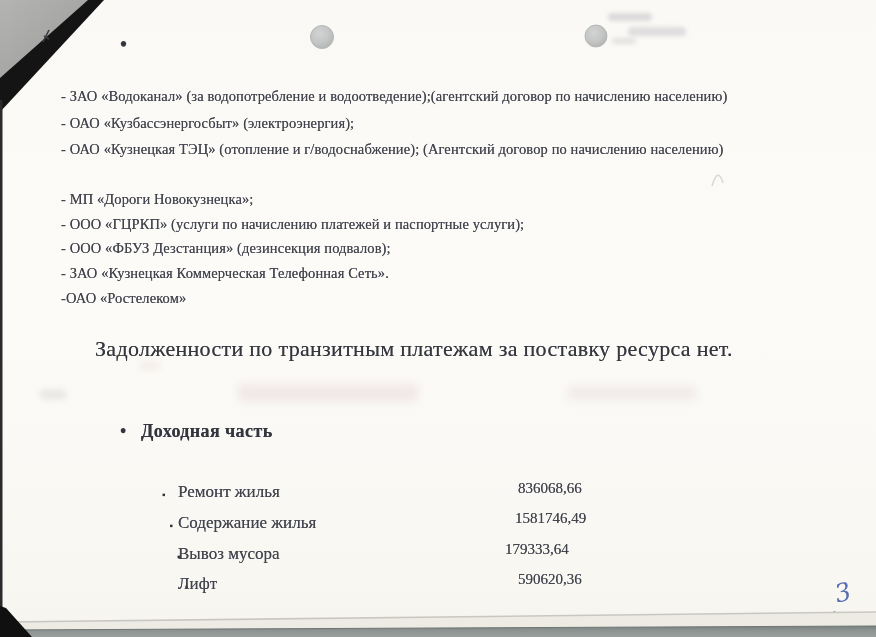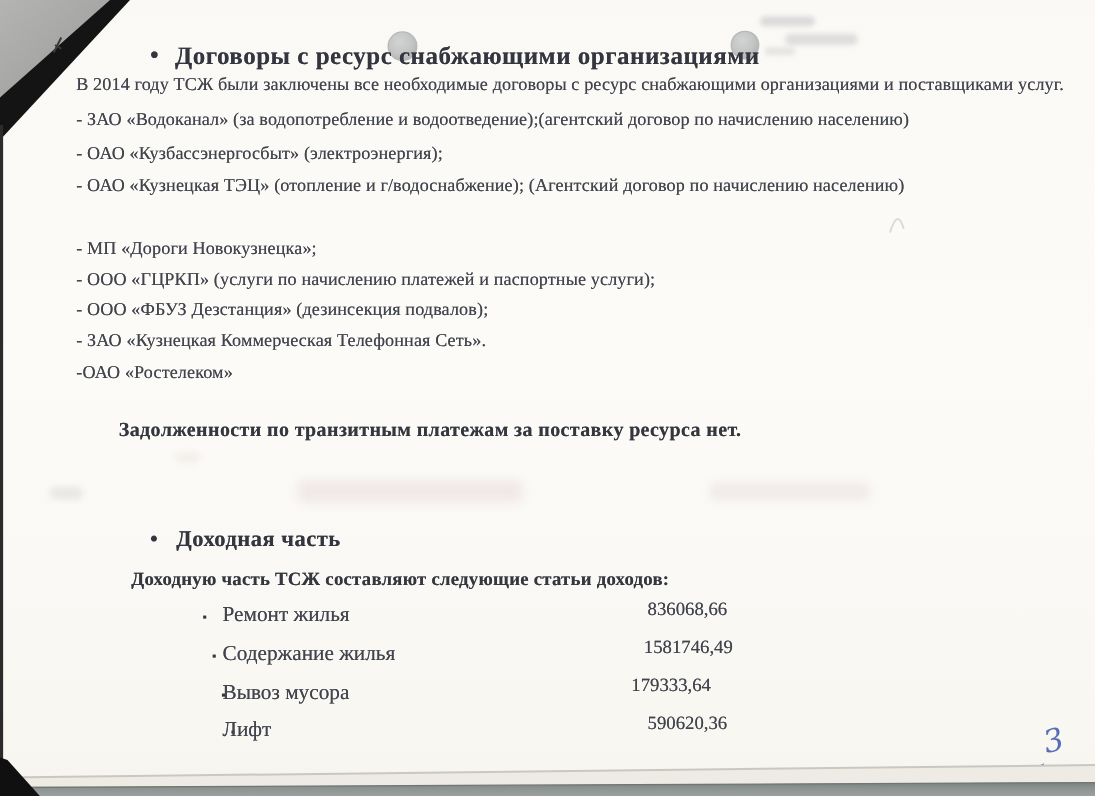--- a/index.html
+++ b/index.html
@@ -7,21 +7,21 @@
     position:relative;width:876px;height:637px;overflow:hidden;
     background:linear-gradient(180deg,#faf9f5 0%,#fcfbf8 45%,#f8f7f2 92%,#f5f4ee 100%);
     font-family:"Liberation Serif","DejaVu Serif",serif;
     color:#41434d;
   }
   .txt{position:absolute;white-space:nowrap;z-index:2;
        text-shadow:0 0 .5px rgba(62,64,74,.75);}
   .body-line{font-size:14.5px;letter-spacing:.1px;}
   .h1{font-size:20px;font-weight:bold;color:#33353f;letter-spacing:.4px;}
   .h2{font-size:18px;font-weight:bold;color:#33353f;letter-spacing:.4px;}
-  .bold-line{font-size:16px;font-weight:bold;color:#35373f;letter-spacing:.3px;}
+  .bold-line{font-size:22px;font-weight:normal;color:#35373f;letter-spacing:.3px;}
   .semi-bold{font-size:15px;font-weight:bold;color:#35373f;letter-spacing:.2px;}
   .bullet{position:absolute;z-index:2;color:#33353f;}
   .income-label{font-size:17px;}
   .income-value{font-size:15px;}
   .sq{font-size:10px;top:2px;position:relative;}
   .handwriting{position:absolute;z-index:3;color:#3c55aa;
        font-family:"DejaVu Serif",serif;font-style:italic;}
   .hw-num{left:835px;top:578px;font-size:25px;transform:rotate(-14deg);opacity:.85;}
   .hw-stroke{left:824px;top:606px;font-size:25px;transform:rotate(6deg);opacity:.8;}
   .smudge{position:absolute;z-index:1;border-radius:4px;}
@@ -57,40 +57,37 @@
   <span class="smudge smudge-a"></span>
   <span class="smudge smudge-b"></span>
   <span class="smudge smudge-c"></span>
   <span class="smudge smudge-d"></span>
   <span class="smudge smudge-e"></span>
   <span class="smudge smudge-f"></span>
   <span class="smudge smudge-g"></span>
 
   
   <span class="bullet h1" style="left:120px;top:33px;position:absolute;z-index:2">•</span>
-  <div class="txt h1" style="left:140px;top:34px">Договоры с ресурс снабжающими организациями</div>
 
-  <div class="txt body-line" style="left:61px;top:60px">В 2014 году  ТСЖ были  заключены все необходимые договоры с ресурс снабжающими организациями и поставщиками услуг.</div>
 
   <div class="txt body-line" style="left:61px;top:115px">- ОАО «Кузбассэнергосбыт» (электроэнергия);</div>
   <div class="txt body-line" style="left:61px;top:88px">- ЗАО «Водоканал» (за водопотребление и водоотведение);(агентский договор по начислению населению)</div>
   <div class="txt body-line" style="left:61px;top:141px">- ОАО «Кузнецкая ТЭЦ» (отопление и г/водоснабжение); (Агентский договор по начислению населению)</div>
   <div class="txt body-line" style="left:61px;top:191px">- МП «Дороги Новокузнецка»;</div>
   <div class="txt body-line" style="left:61px;top:240px">- ООО «ФБУЗ Дезстанция» (дезинсекция  подвалов);</div>
   <div class="txt body-line" style="left:61px;top:216px">- ООО «ГЦРКП» (услуги по начислению платежей и паспортные услуги);</div>
   <div class="txt body-line" style="left:61px;top:265px">- ЗАО «Кузнецкая Коммерческая Телефонная Сеть».</div>
   <div class="txt body-line" style="left:61px;top:290px">-ОАО «Ростелеком»</div>
 
   <div class="txt bold-line" style="left:95px;top:336px">Задолженности по транзитным платежам за поставку ресурса нет.</div>
 
   
   <span class="bullet h2" style="left:120px;top:421px;position:absolute;z-index:2">•</span>
   <div class="txt h2" style="left:141px;top:421px">Доходная часть</div>
 
-  <div class="txt semi-bold" style="left:105px;top:456px">Доходную часть ТСЖ составляют следующие статьи доходов:</div>
 
   
   <span class="bullet sq" style="left:162px;top:484px">▪</span>
   <div class="txt income-label" style="left:178px;top:482px">Ремонт жилья</div>
   <div class="txt income-value" style="left:518px;top:480px">836068,66</div>
 
   <span class="bullet sq" style="left:162px;top:515px">▪</span>
   <div class="txt income-label" style="left:178px;top:513px">Содержание жилья</div>
   <div class="txt income-value" style="left:515px;top:510px">1581746,49</div>
 

